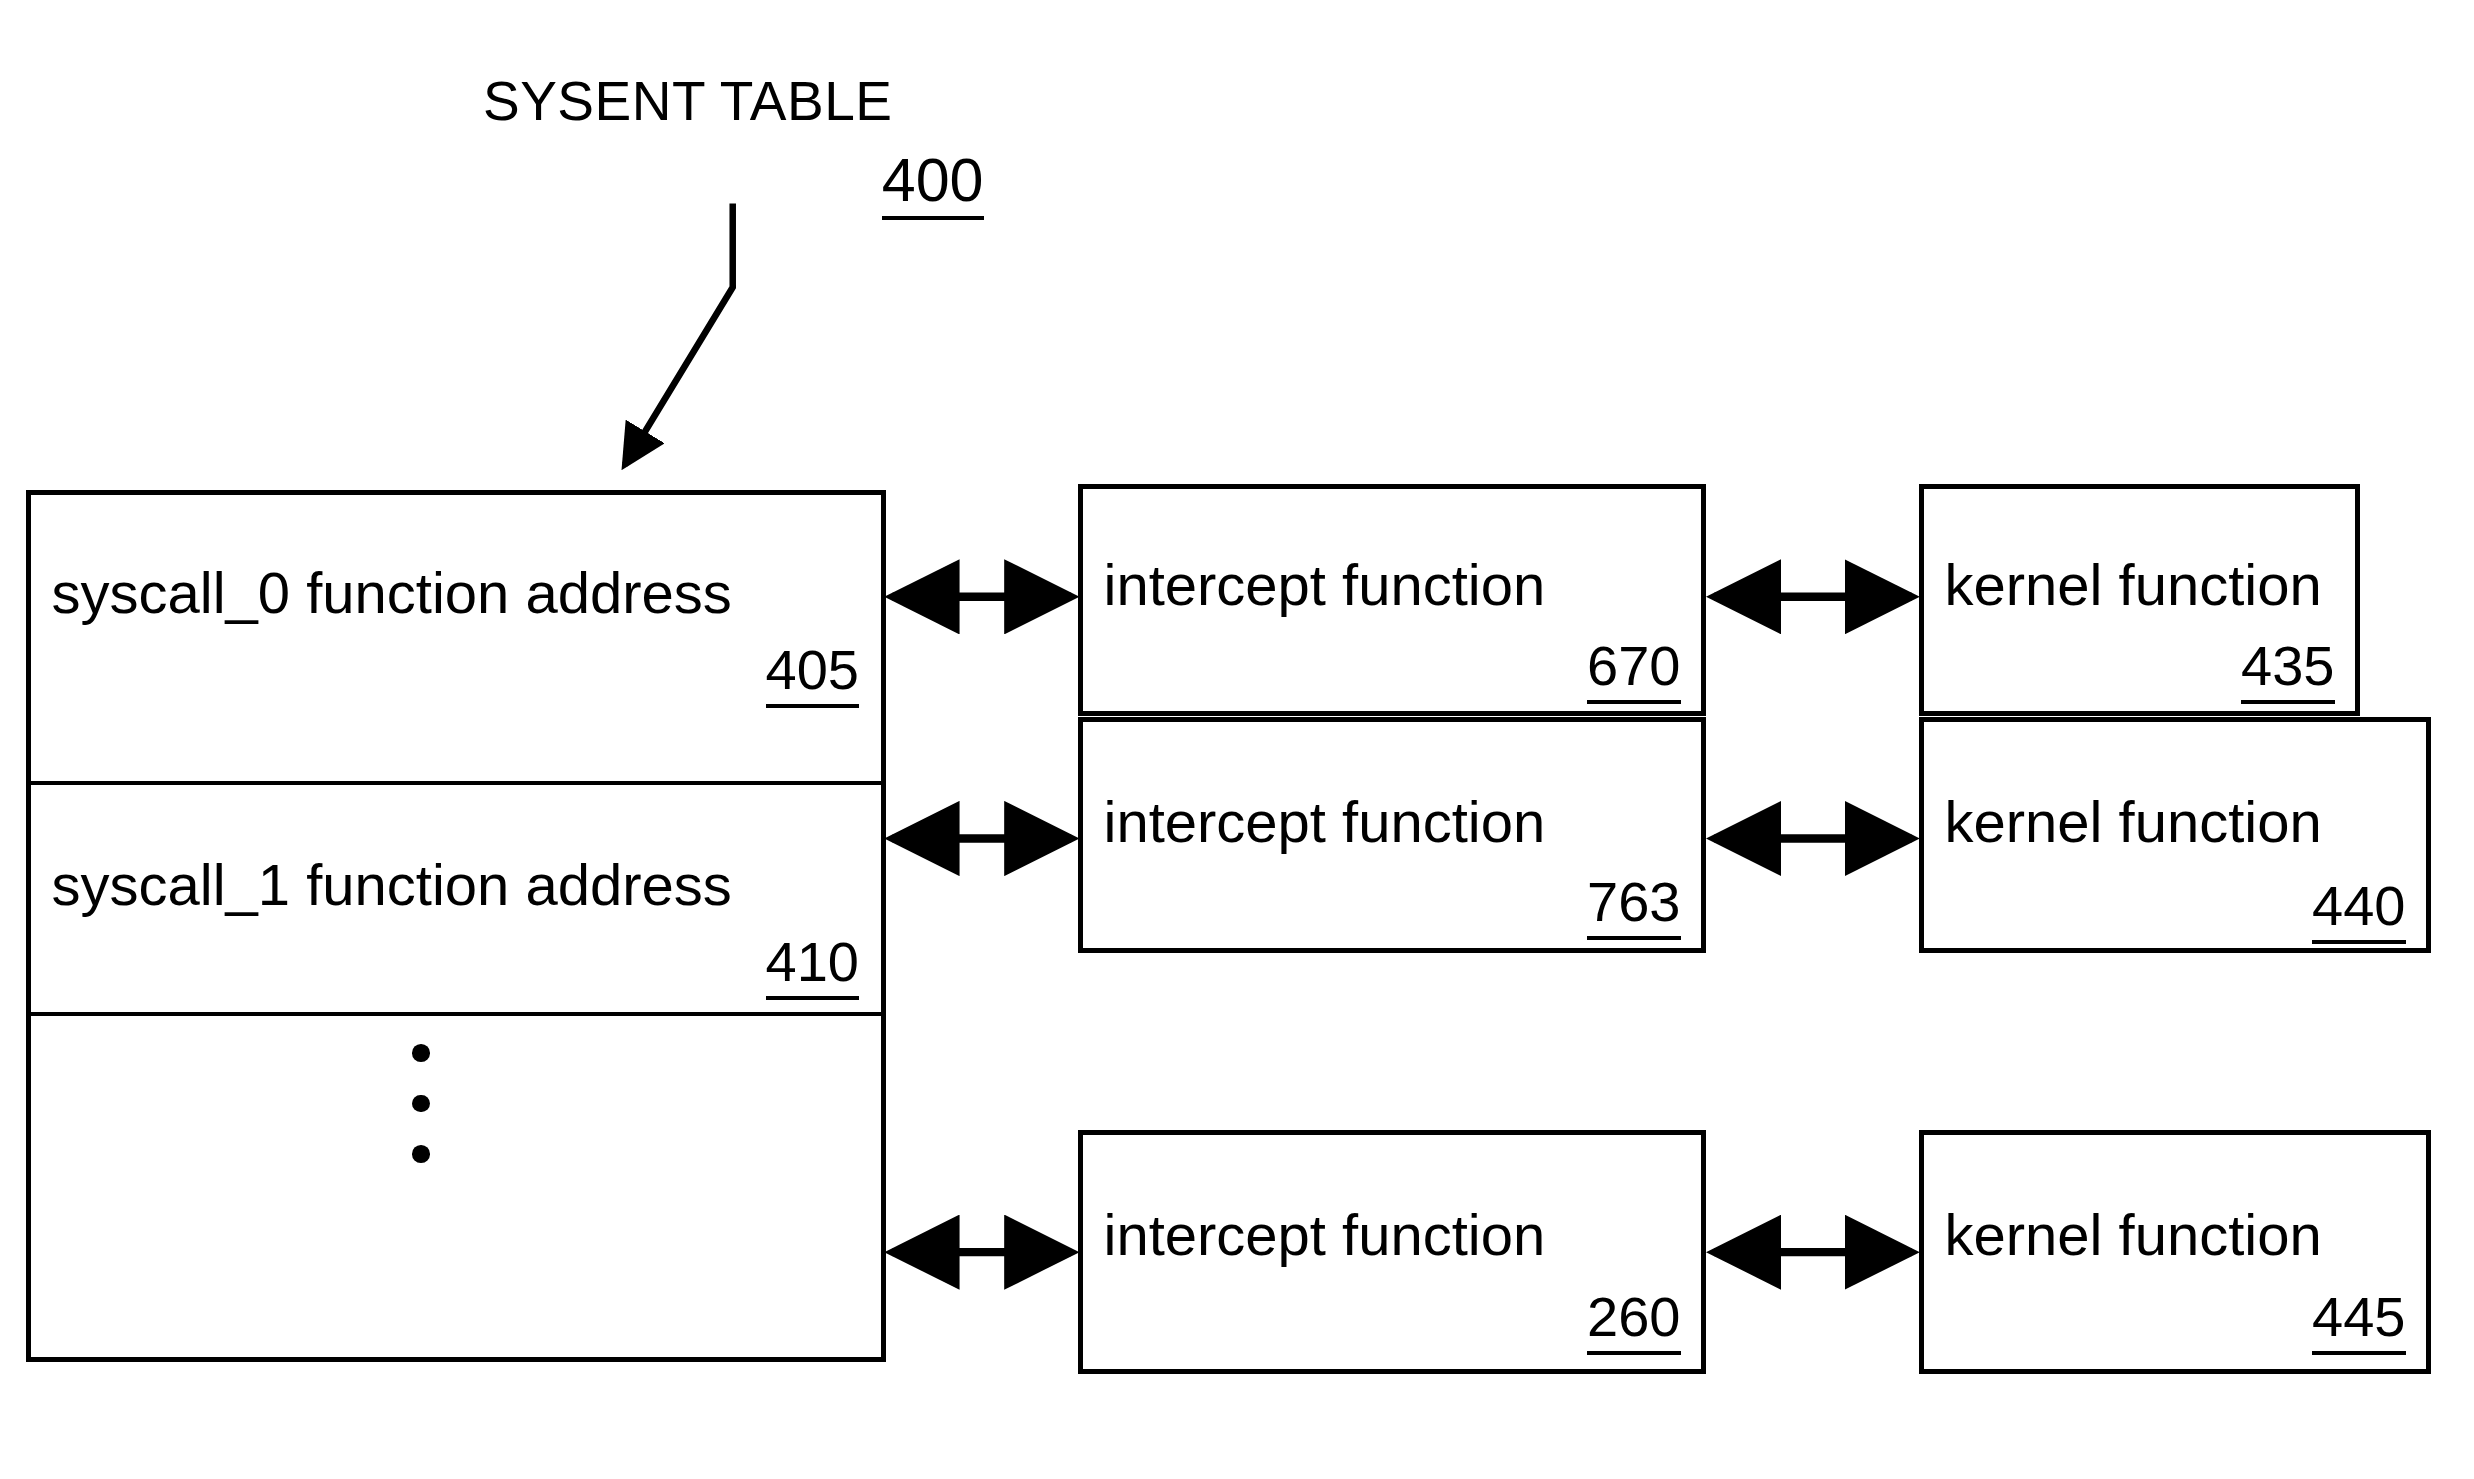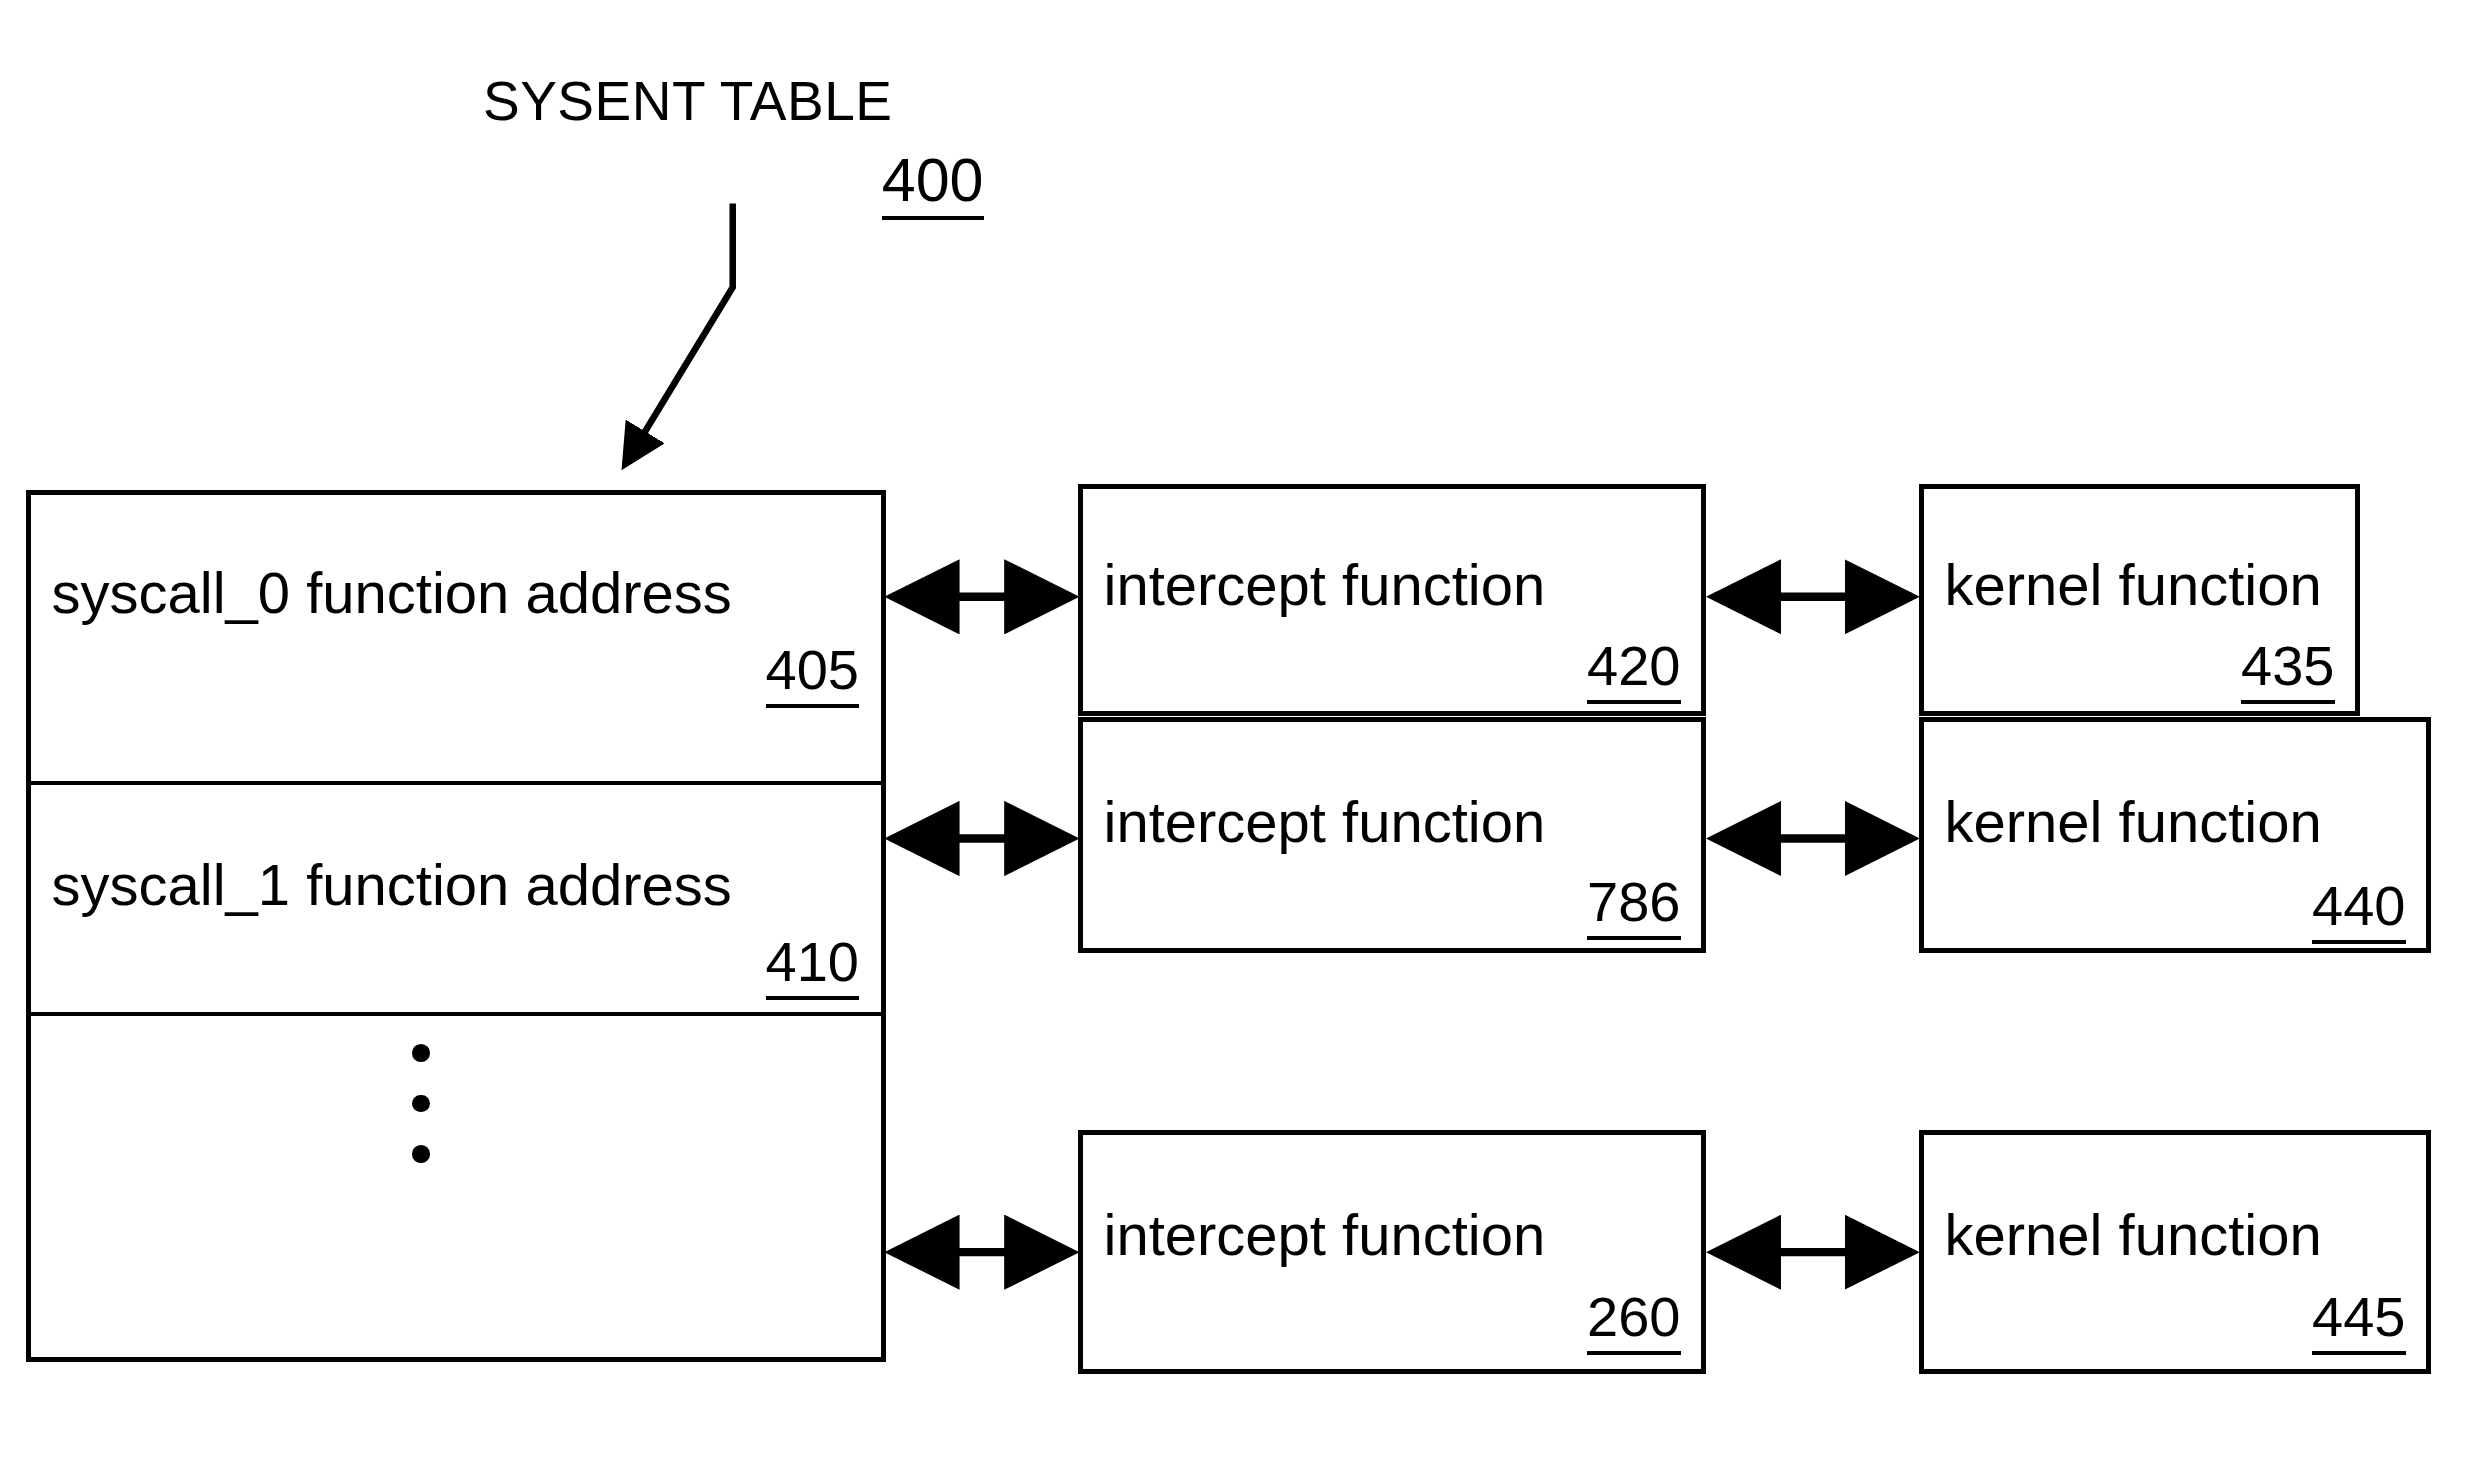--- a/index.html
+++ b/index.html
@@ -228,26 +228,26 @@
         <div class="ellipsis-dot"></div>
         <div class="ellipsis-dot"></div>
       </div>
     </div>
 
 
   </div>
 
   <div class="fn-box" id="box-420">
     <div class="fn-label">intercept function</div>
-    <div class="fn-ref"><span>420</span></div>
+    <div class="fn-ref"><span>670</span></div>
   </div>
 
   <div class="fn-box" id="box-425">
     <div class="fn-label">intercept function</div>
-    <div class="fn-ref"><span>786</span></div>
+    <div class="fn-ref"><span>763</span></div>
   </div>
 
   <div class="fn-box" id="box-430">
     <div class="fn-label">intercept function</div>
     <div class="fn-ref"><span>260</span></div>
   </div>
 
   <div class="fn-box" id="box-435">
     <div class="fn-label">kernel function</div>
     <div class="fn-ref"><span>435</span></div>

